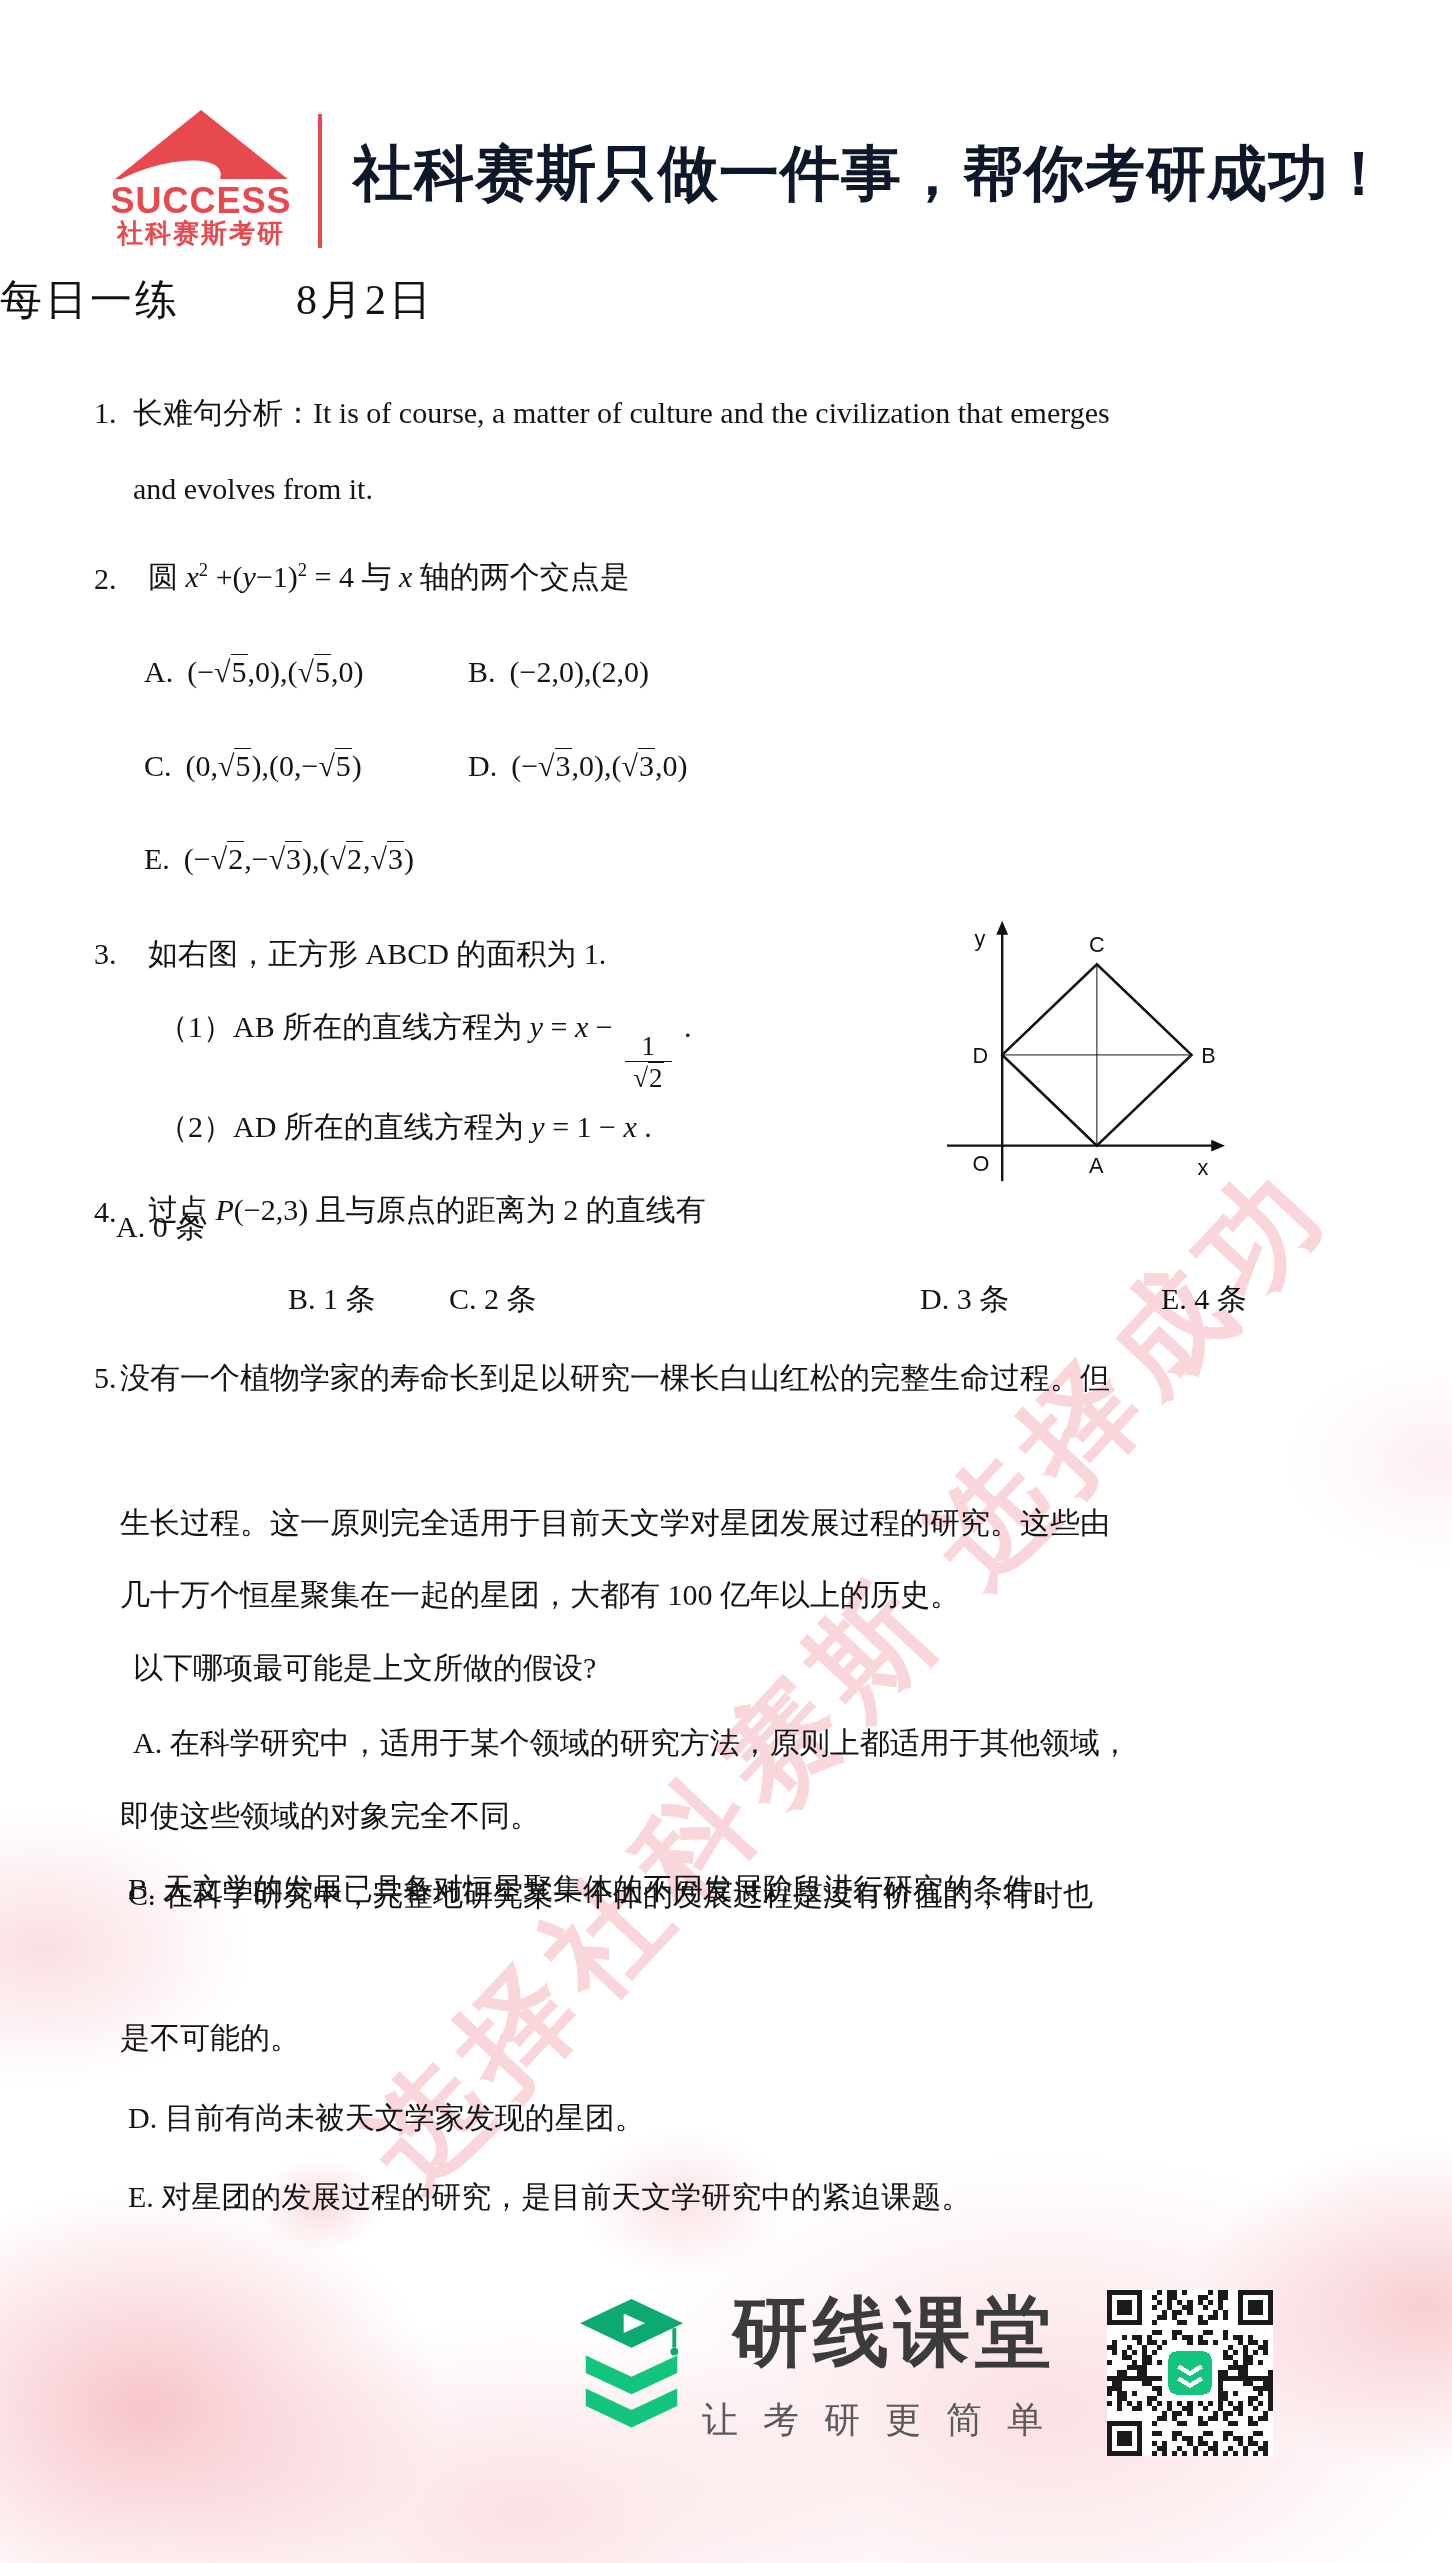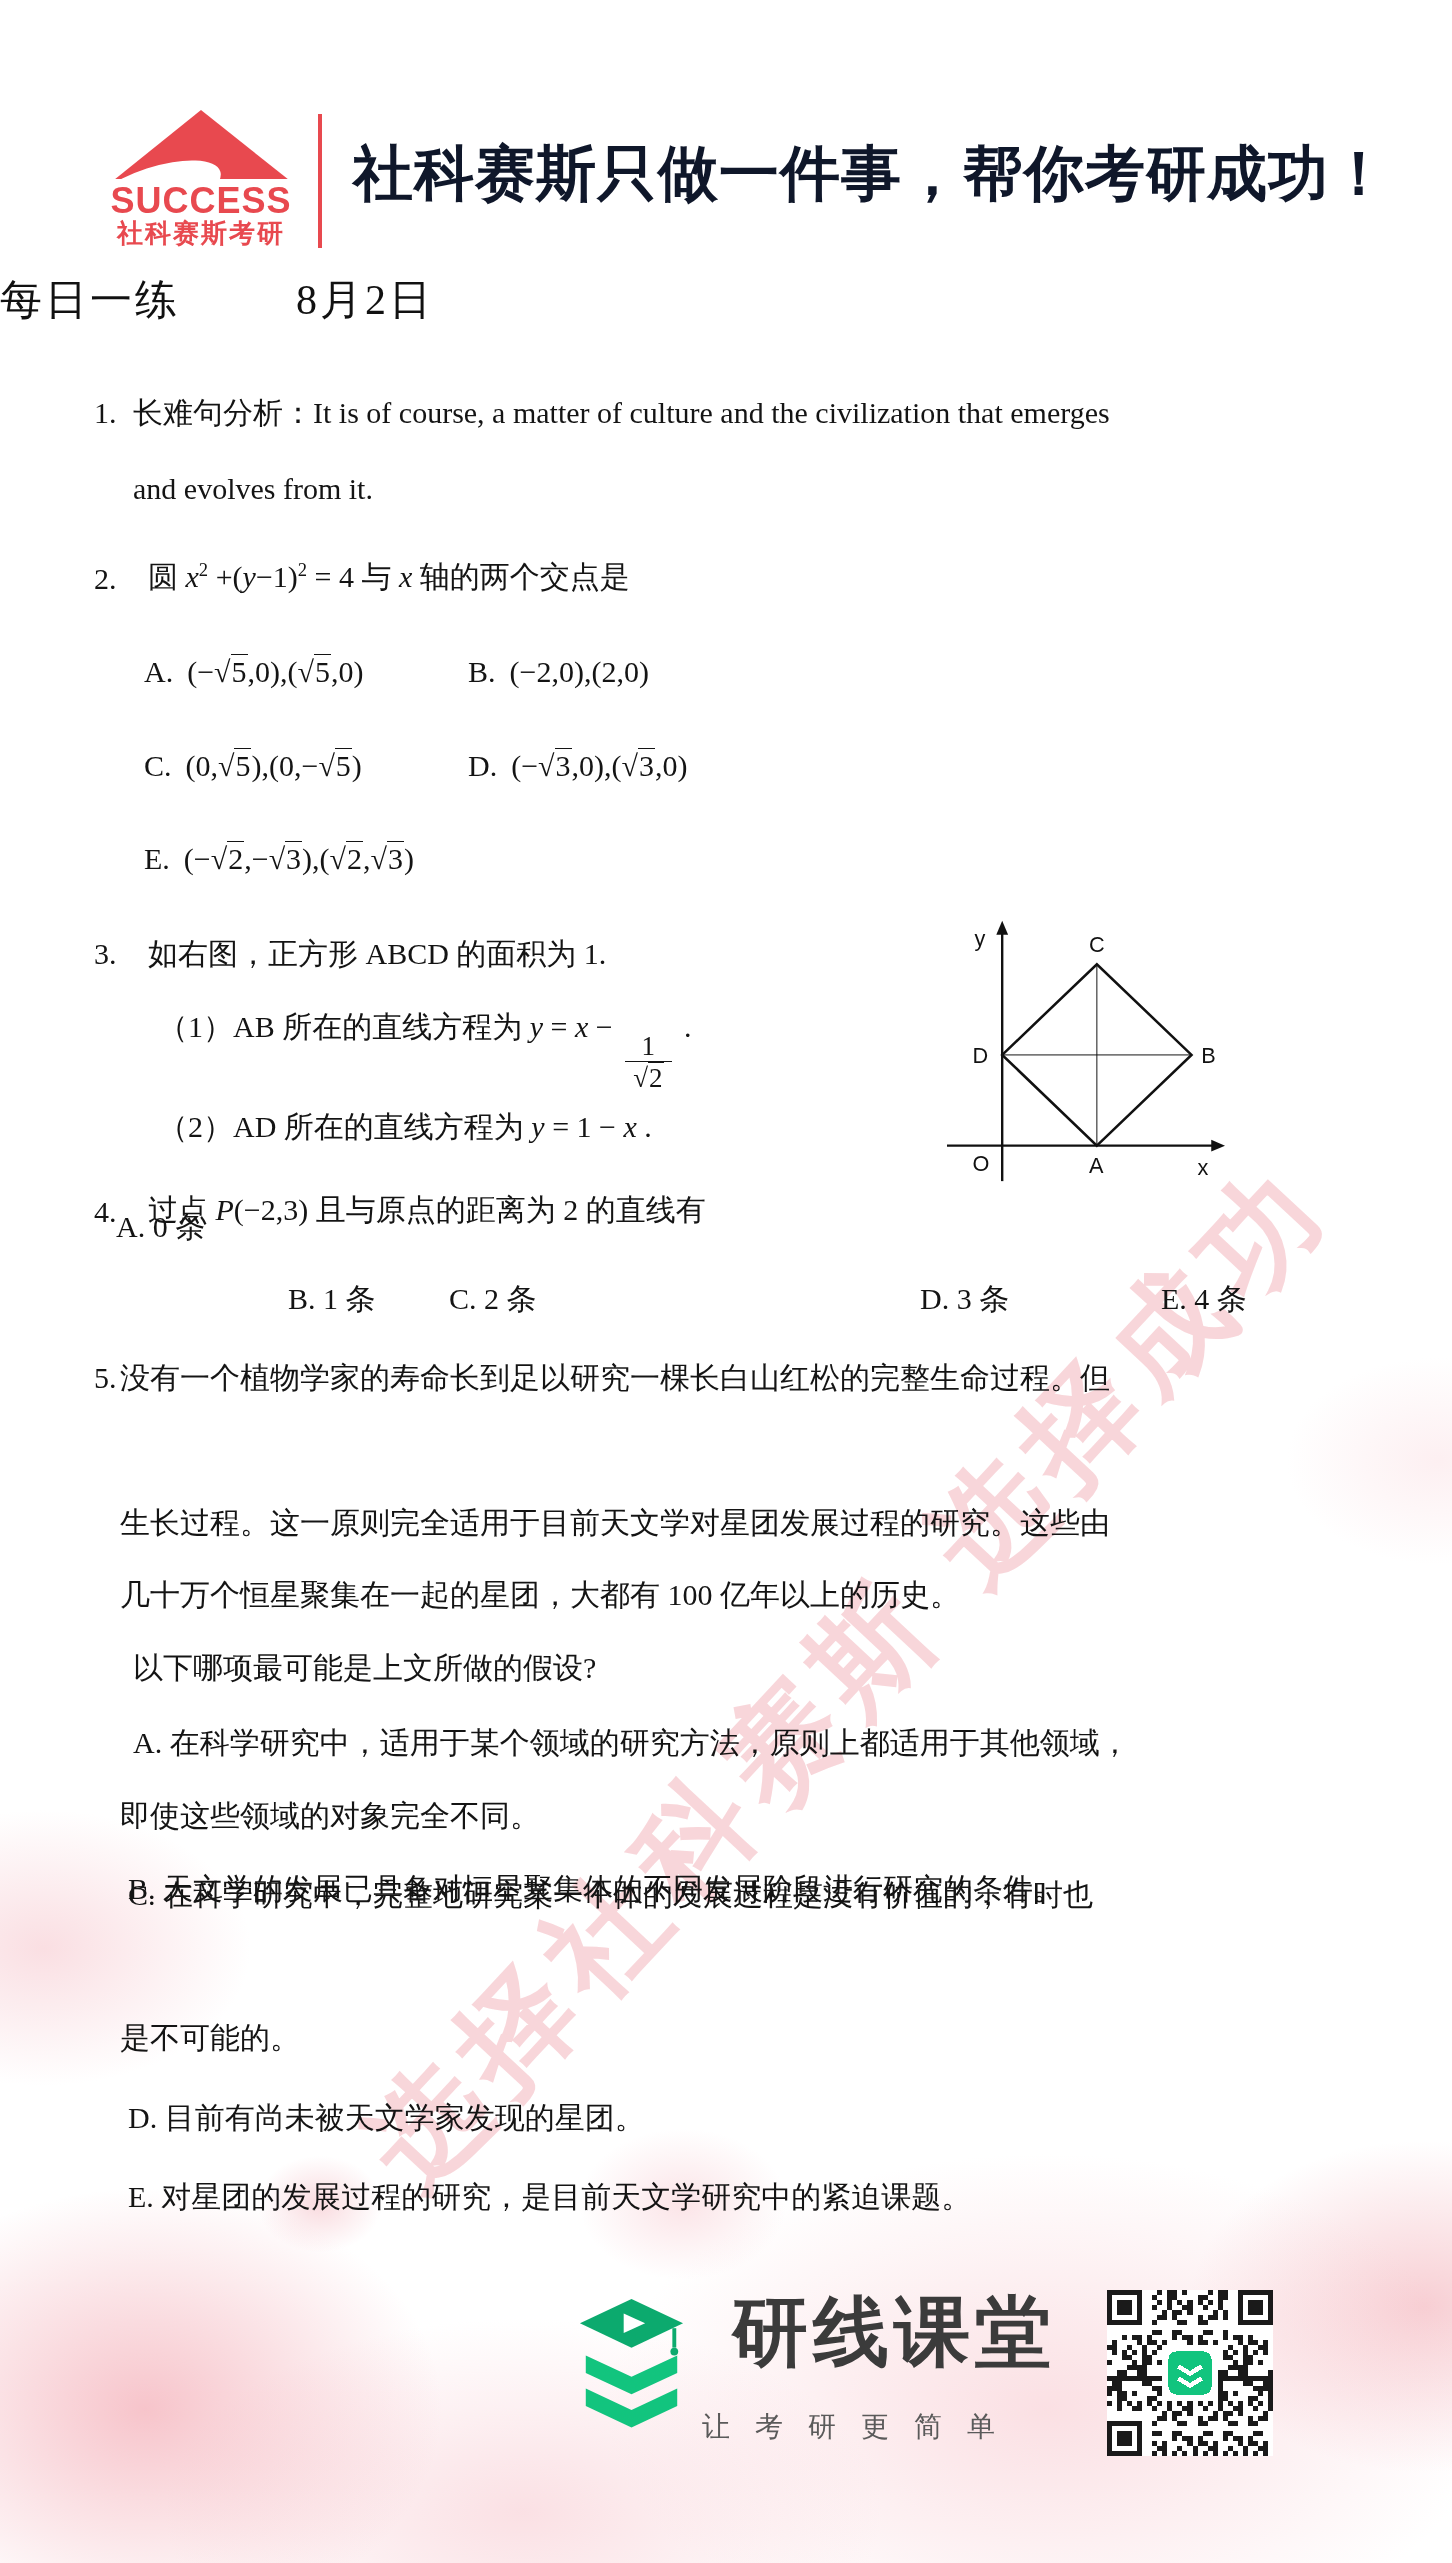--- a/index.html
+++ b/index.html
@@ -48,21 +48,21 @@
   .rad{border-top:1.6px solid currentColor;padding:0 1px;}
   .frac{display:inline-flex;flex-direction:column;align-items:center;vertical-align:-18px;line-height:1.05;font-size:27px;margin:0 5px;}
   .frac .num{padding:0 8px 1px;}
   .frac .den{border-top:1.8px solid #141414;padding:2px 8px 0;}
   
   .diagram{position:absolute;left:939px;top:909px;}
   .diagram text{font-family:"Liberation Sans",sans-serif;font-size:22px;fill:#111;}
   
   .f-logo{position:absolute;left:578px;top:2296px;}
   .f-brand{position:absolute;left:696px;top:2294px;font-family:"Liberation Sans",sans-serif;font-weight:700;font-size:76px;letter-spacing:5px;color:#3b3b3b;line-height:1;margin-left:36px;}
-  .f-slogan{position:absolute;left:702px;top:2402px;font-family:"Liberation Sans",sans-serif;font-size:28px;letter-spacing:25px;color:#5a5a5a;line-height:1;margin-top:11px;}
+  .f-slogan{position:absolute;left:702px;top:2402px;font-family:"Liberation Sans",sans-serif;font-size:36px;letter-spacing:25px;color:#5a5a5a;line-height:1;}
   .qr{position:absolute;left:1107px;top:2290px;width:166px;height:166px;}
 </style>
 </head>
 <body>
 
 <div class="page">
   <div class="wash"></div>
   <div class="watermark">选择社科赛斯 选择成功</div>
 
   <div class="logo">

